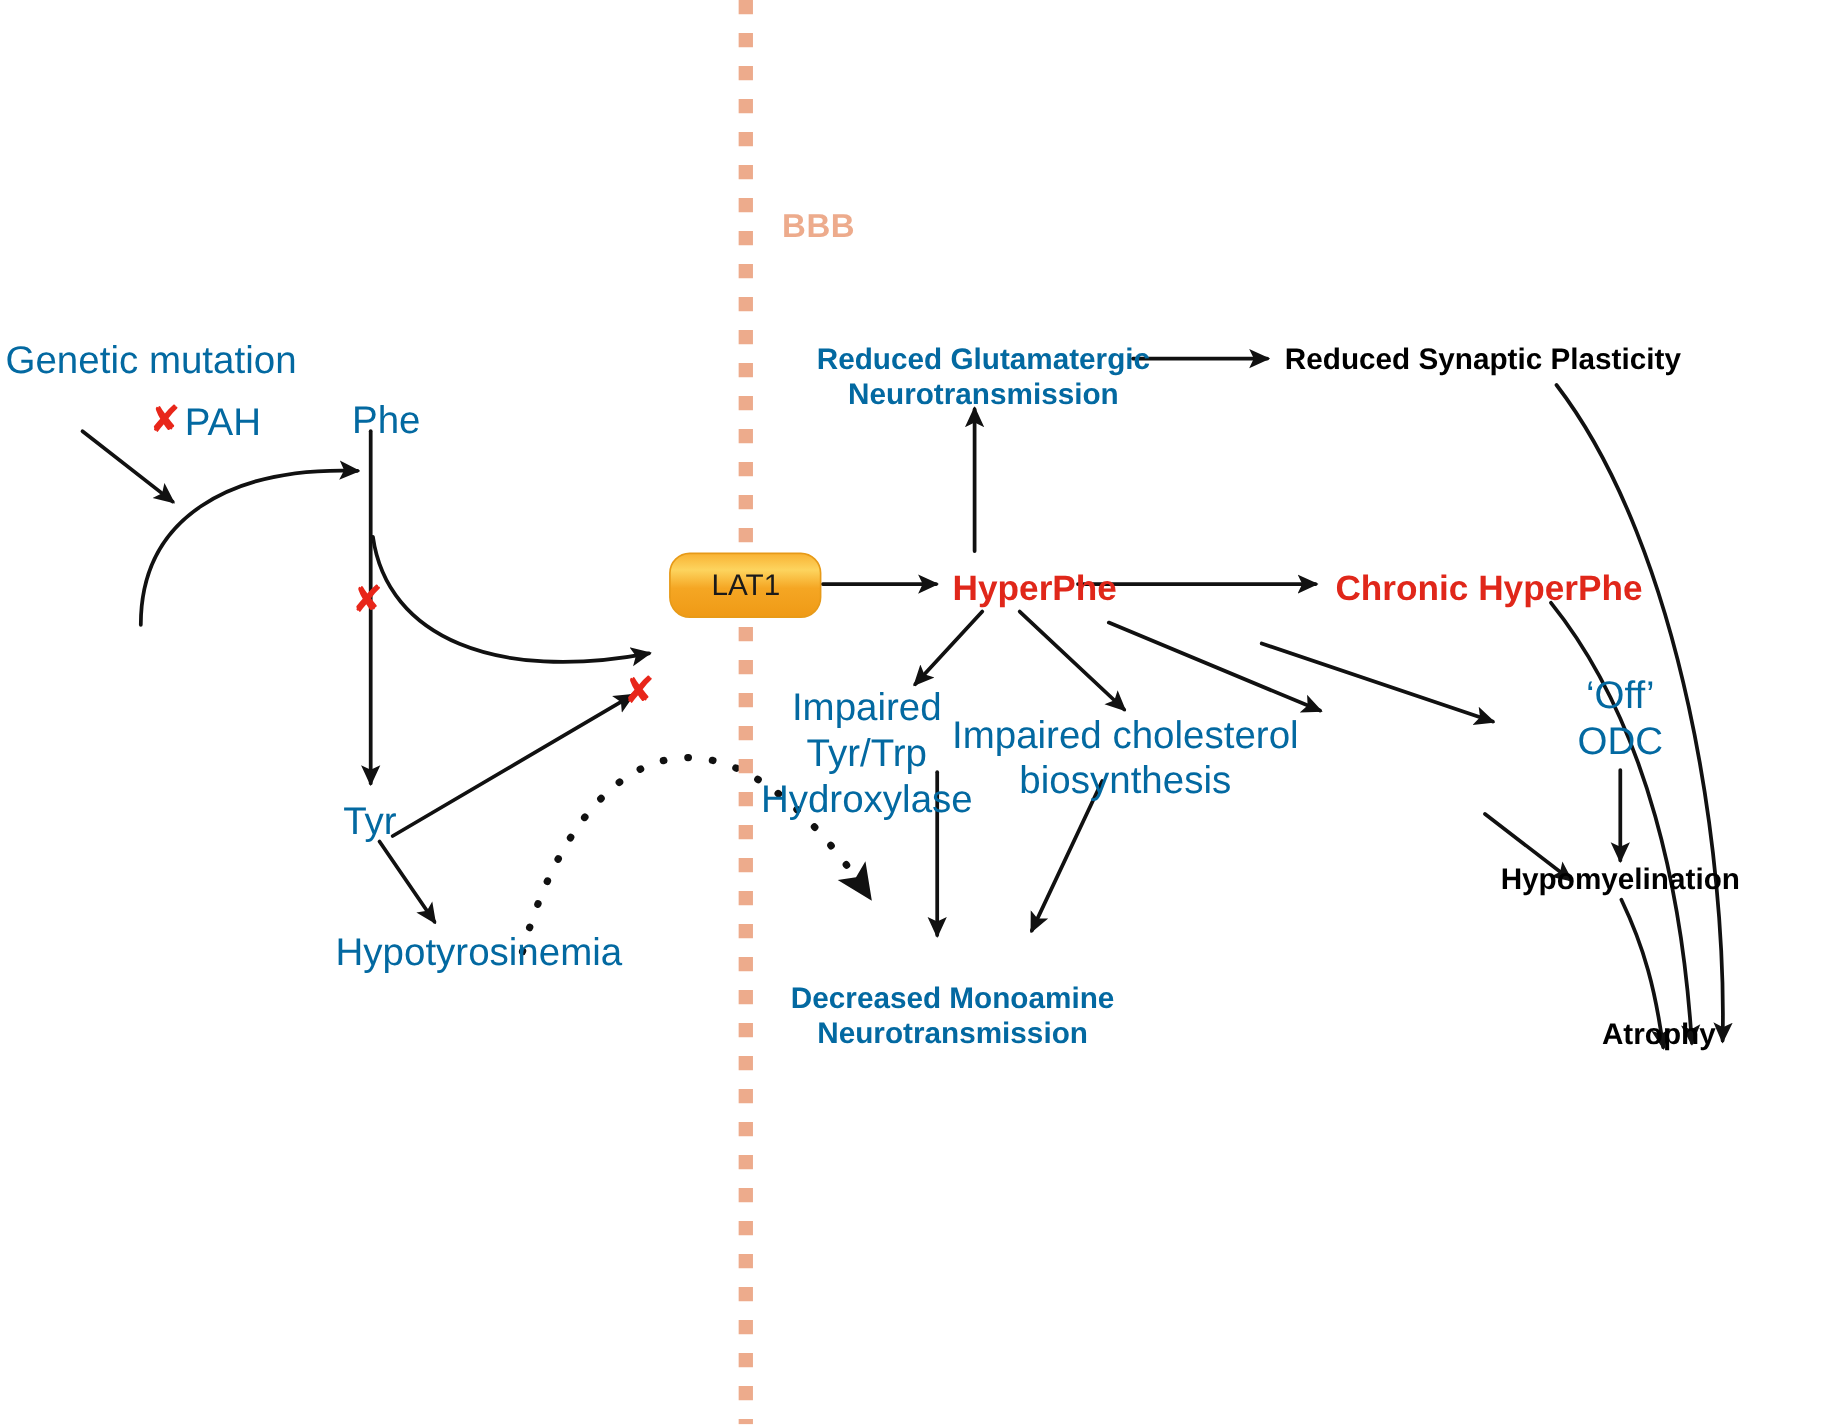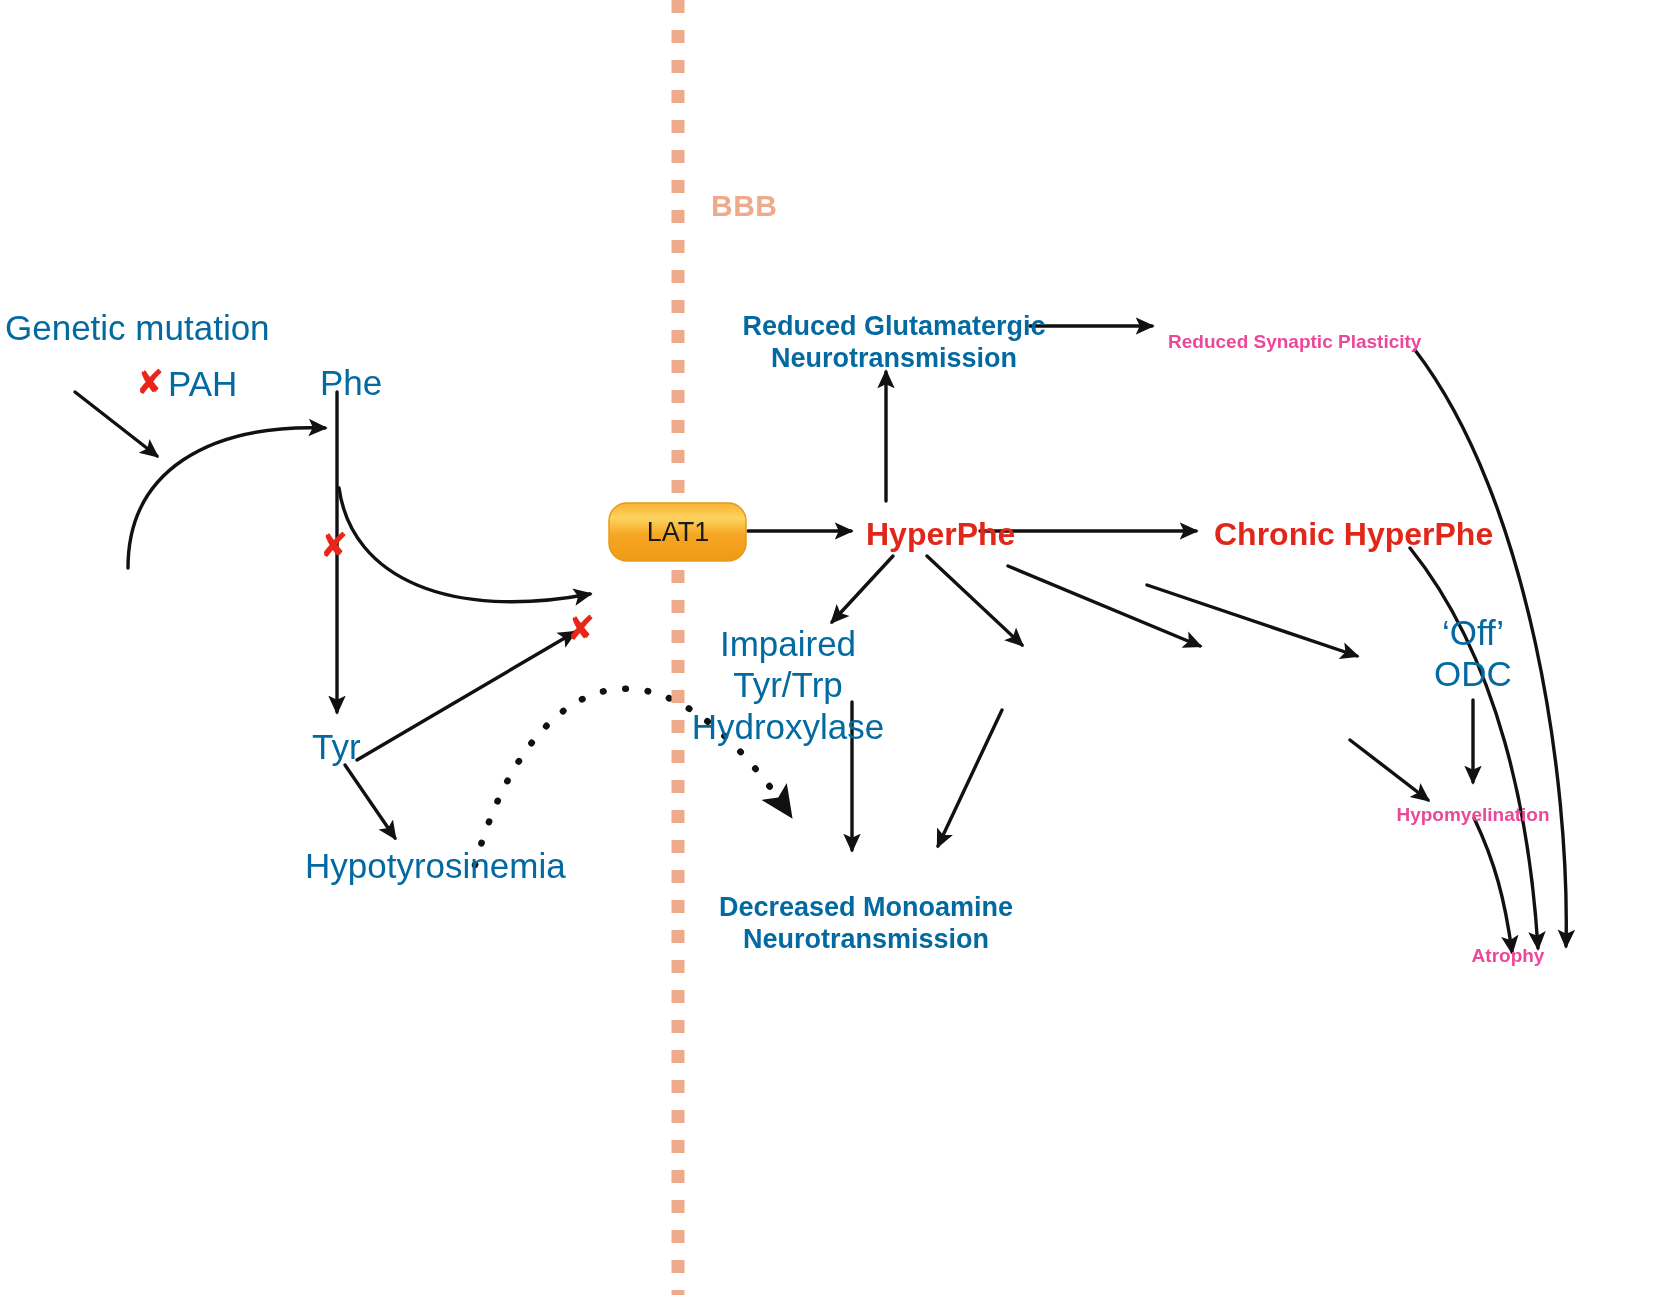--- a/index.html
+++ b/index.html
@@ -4,21 +4,21 @@
 <style>
   html,body{margin:0;padding:0;background:#ffffff;}
   body{width:1680px;height:1295px;overflow:hidden;
        font-family:"Liberation Sans","DejaVu Sans",sans-serif;}
   #stage{position:relative;width:1680px;height:1295px;background:#fff;}
   svg.layer{position:absolute;left:0;top:0;width:1680px;height:1295px;}
   .lbl{position:absolute;white-space:pre;line-height:1.18;}
   .t-black{color:#0369a1;font-size:35px;font-weight:400;}
   .t-red{color:#e0271a;font-size:32px;font-weight:700;}
   .t-blue{color:#0369a1;font-size:27px;font-weight:700;}
-  .t-green{color:#ec4899;font-size:19px;font-weight:700;margin-top:20px;}
+  .t-green{color:#000000;font-size:27px;font-weight:700;}
   .t-bbb{color:#edab8c;font-size:30px;font-weight:700;letter-spacing:.5px;}
   .t-lat1{color:#1a1a1a;font-size:27px;font-weight:400;}
   .ctr{text-align:center;transform:translateX(-50%);}
   .xmark{position:absolute;color:#e8261a;font-size:34px;font-weight:700;
          font-family:"DejaVu Sans",sans-serif;line-height:1;transform:translate(-50%,-50%);}
 </style>
 </head>
 <body>
 
 <div id="stage">
@@ -114,20 +114,22 @@
 
   <div class="lbl t-blue ctr" style="left:894px;top:311px;">Reduced Glutamatergic
 Neurotransmission</div>
 
   <div class="lbl t-green" style="left:1168px;top:311px;">Reduced Synaptic Plasticity</div>
 
   <div class="lbl t-black ctr" style="left:788px;top:623px;">Impaired
 Tyr/Trp
 Hydroxylase</div>
 
+  <div class="lbl t-black ctr" style="left:1023px;top:648px;">Impaired cholesterol
+biosynthesis</div>
 
 
   <div class="lbl t-black ctr" style="left:1473px;top:612px;">‘Off’
 ODC</div>
 
   <div class="lbl t-green ctr" style="left:1473px;top:784px;">Hypomyelination</div>
 
   <div class="lbl t-blue ctr" style="left:866px;top:892px;">Decreased Monoamine
 Neurotransmission</div>
 

